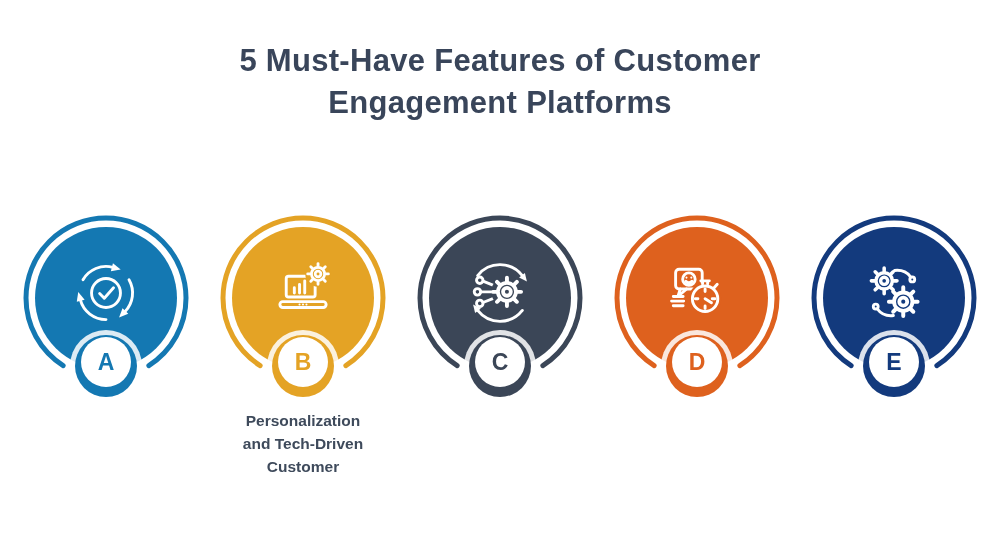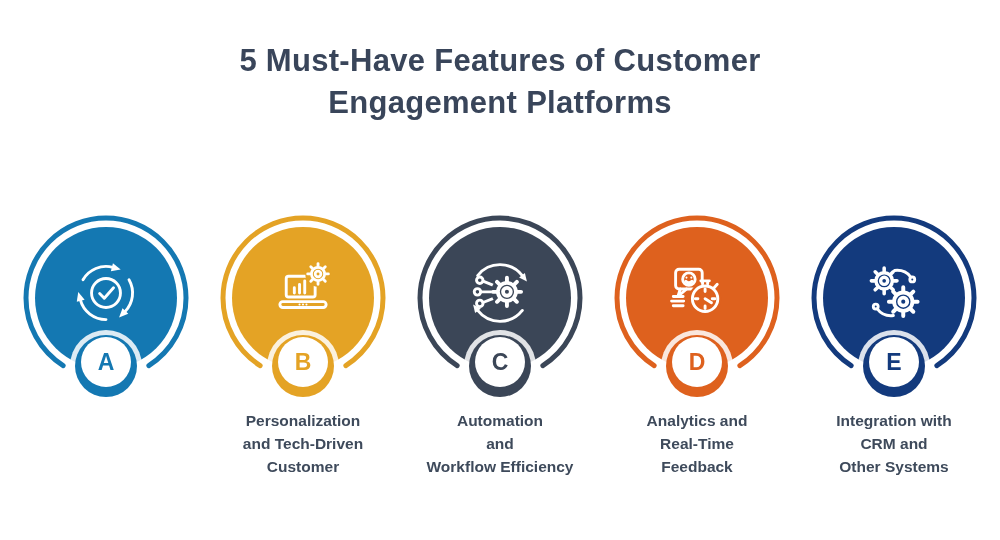--- a/index.html
+++ b/index.html
@@ -138,23 +138,20 @@
               <circle class="mask" cx="38" cy="31" r="13.5"></circle>
               <use href="#gear" transform="translate(38 31) scale(1.3)"></use>
             </g>
           </svg>
         </div>
         <div class="badge-back"></div>
         <div class="badge-front">
           <span>C</span>
         </div>
       </div>
-      <div class="label">Automation
-and
-Workflow Efficiency</div>
     </div>
 
     <div class="item" style="--c: #DE611E;">
       <div class="circle-wrap">
         <svg class="ring" width="170" height="170" viewBox="0 0 170 170">
           <circle cx="85" cy="85" r="80" pathLength="100" stroke-dasharray="82 18" stroke-dashoffset="66"></circle>
         </svg>
         <div class="disc">
           <svg class="icon" width="74" height="74" viewBox="0 0 64 64">
             <g stroke="#fff" fill="none" stroke-width="2.5" stroke-linecap="round" stroke-linejoin="round">
@@ -172,23 +169,20 @@
               <path d="M36.8 24.2 v-2.5 M41.2 24.2 v-2.5 M35.3 21.5 h7.4"></path>
               <path d="M46.8 27.5 L49.5 24.5"></path>
             </g>
           </svg>
         </div>
         <div class="badge-back"></div>
         <div class="badge-front">
           <span>D</span>
         </div>
       </div>
-      <div class="label">Analytics and
-Real-Time
-Feedback</div>
     </div>
 
     <div class="item" style="--c: #133A7D;">
       <div class="circle-wrap">
         <svg class="ring" width="170" height="170" viewBox="0 0 170 170">
           <circle cx="85" cy="85" r="80" pathLength="100" stroke-dasharray="82 18" stroke-dashoffset="66"></circle>
         </svg>
         <div class="disc">
           <svg class="icon" width="74" height="74" viewBox="0 0 64 64">
             <g stroke="#fff" fill="none" stroke-width="2.5" stroke-linecap="round" stroke-linejoin="round">
@@ -199,19 +193,16 @@
               <use href="#gear" transform="translate(23.5 21.5) scale(1.18)"></use>
               <use href="#gear" transform="translate(40 39.5) scale(1.32)"></use>
             </g>
           </svg>
         </div>
         <div class="badge-back"></div>
         <div class="badge-front">
           <span>E</span>
         </div>
       </div>
-      <div class="label">Integration with
-CRM and
-Other Systems</div>
     </div>
 
   </div>
 </div>
 
 </body></html>

